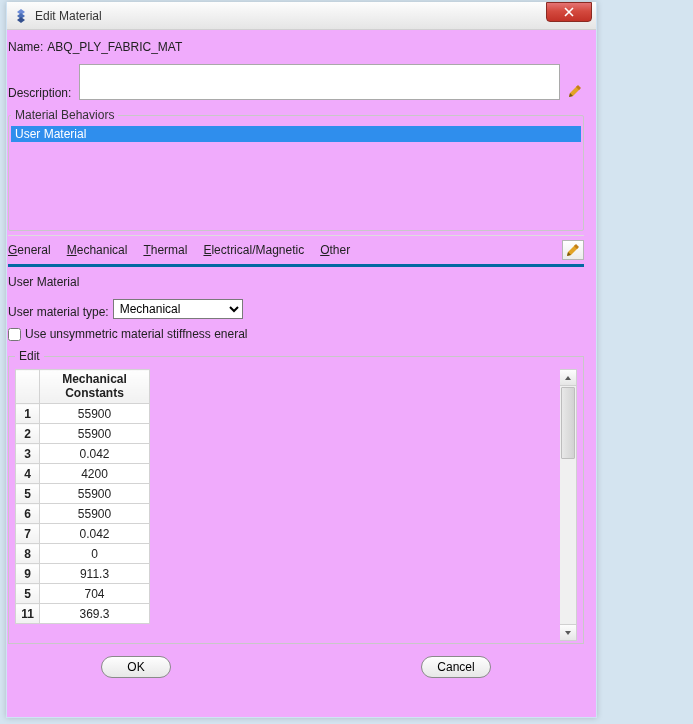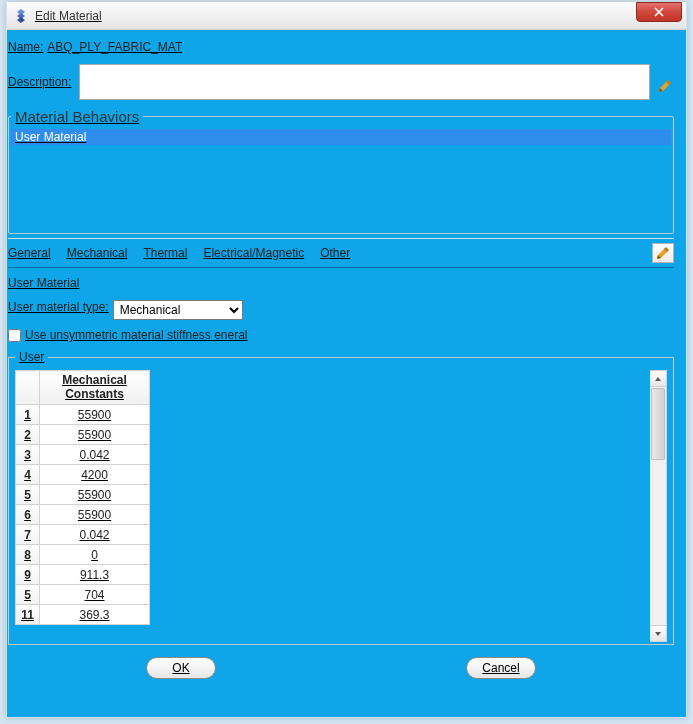--- a/index.html
+++ b/index.html
@@ -9,26 +9,25 @@
     font-size: 12px;
     background: #d4e4f0;
     width: 693px;
     height: 724px;
     overflow: hidden;
     position: relative;
   }
   .window {
     position: absolute;
     left: 6px; top: 2px;
-    width: 681px; height: 716px;
-    background: #0ea5e9;
+    width: 591px; height: 716px;
+    background: #f0abfc;
     border: 1px solid #cfe3f4;
     border-top: none;
     box-shadow: 0 0 6px rgba(0,0,0,0.18);
-    text-decoration: underline;
   }
   .titlebar {
     height: 28px;
     background: linear-gradient(to bottom, #fdfdfd 0%, #f3f3f3 40%, #e5e5e5 100%);
     border-bottom: 1px solid #d0d0d0;
     display: flex;
     align-items: center;
     padding: 0 4px 0 6px;
   }
   .titlebar .app-icon {
@@ -56,21 +55,21 @@
   .content {
     padding: 10px 12px 6px 1px;
     color: #222;
   }
   .row-name {
     display: flex; align-items: center;
     margin-bottom: 10px;
   }
   .label { margin-right: 4px; }
   .row-desc {
-    display: flex; align-items: center;
+    display: flex; align-items: flex-end;
     margin-bottom: 8px;
   }
   .desc-box {
     flex: 1;
     height: 36px;
     border: 1px solid #a9a9a9;
     background: #fff;
     margin-left: 4px;
     margin-right: 6px;
     padding: 2px 4px;
@@ -85,61 +84,61 @@
     margin-top: 8px;
   }
   fieldset.behaviors {
     border: 1px solid #c8c8c8;
     border-radius: 2px;
     padding: 4px 2px 2px 2px;
     margin: 0 0 4px 0;
   }
   fieldset.behaviors legend {
     padding: 0 4px;
-    font-size: 15px;
+    font-size: 12px;
     color: #333;
   }
   .behavior-list {
     border: none;
     height: 102px;
     overflow: hidden;
   }
   .behavior-item {
     padding: 1px 4px;
     cursor: pointer;
     font-size: 12px;
   }
   .behavior-item.selected {
     background: #2f8eed;
     color: #fff;
   }
   .menubar {
     display: flex;
     align-items: center;
     border-top: 1px solid #ddd;
-    border-bottom: 1px solid #0369a1;
+    border-bottom: 3px solid #0369a1;
     padding: 4px 0px;
     margin-bottom: 8px;
   }
   .menubar .menu-item {
     margin-right: 16px;
     cursor: pointer;
   }
   .menubar .menu-item .ul { text-decoration: underline; }
   .menubar .spacer { flex:1; }
   .menubar .menu-edit-btn {
     width: 22px; height: 20px;
     border: 1px solid #b5b5b5;
     background: linear-gradient(to bottom, #fff, #ececec);
     display:flex; align-items:center; justify-content:center;
     cursor:pointer;
   }
   .section-title { margin: 6px 0 10px 0; }
   .row-umtype {
-    display:flex; align-items:flex-start;
+    display:flex; align-items:flex-end;
     margin-bottom: 8px;
   }
   .select-wrap {
     position: relative;
     margin-left: 4px;
   }
   select.um-select {
     width: 130px;
     height: 20px;
     font-family: inherit;
@@ -302,21 +301,21 @@
         </select>
       </span>
     </div>
 
     <div class="row-chk">
       <input type="checkbox" id="unsym" style="">
       <label for="unsym">Use unsymmetric material stiffness eneral</label>
     </div>
 
     <fieldset class="data">
-      <legend>User</legend>
+      <legend>Edit</legend>
       <div class="grid-wrap">
         <div class="grid-scroll">
           <table class="grid" id="data-table">
             <thead>
               <tr>
                 <th class="corner"></th>
                 <th class="colhead" id="colhead">Mechanical<br>Constants</th>
               </tr>
             </thead>
             <tbody id="data-tbody">

